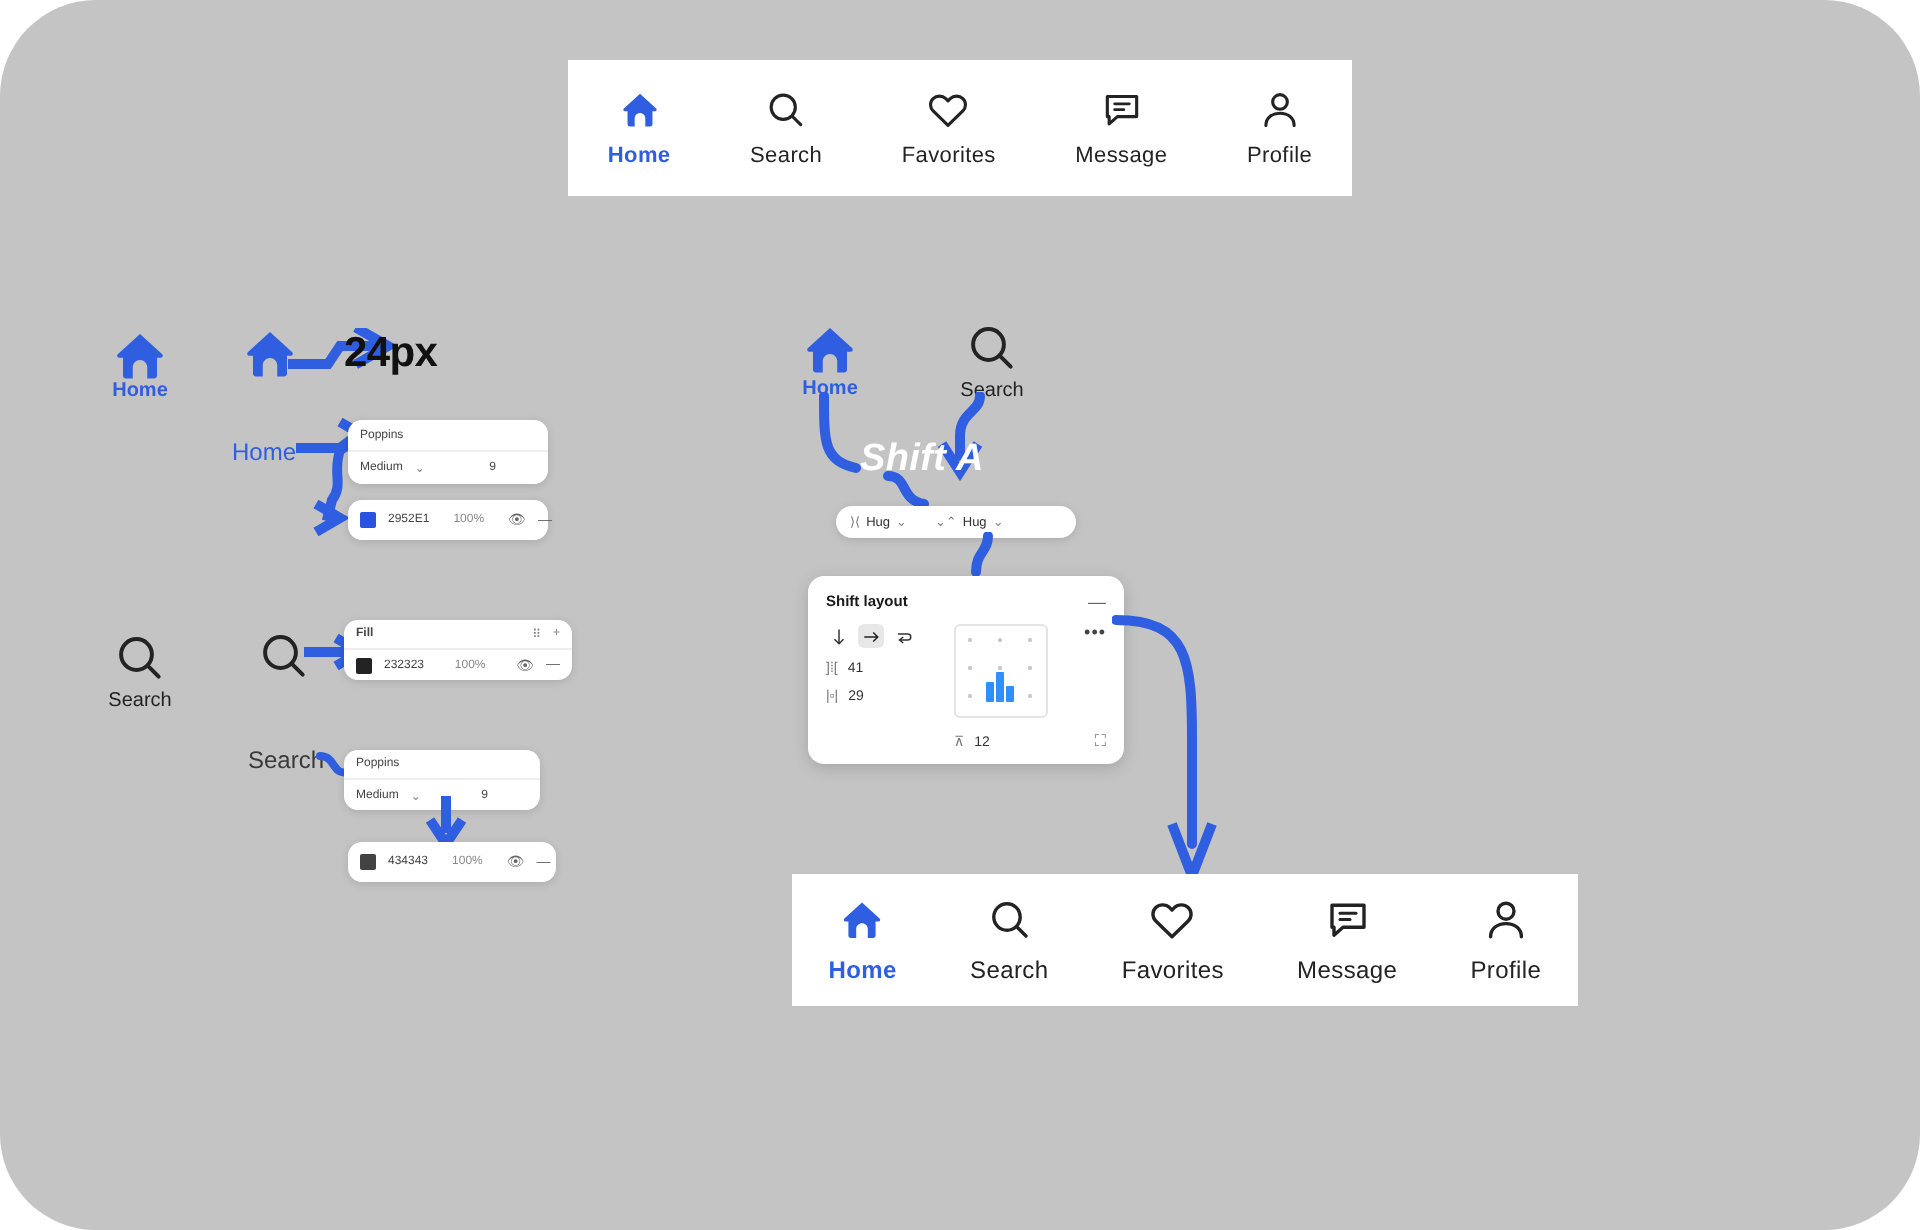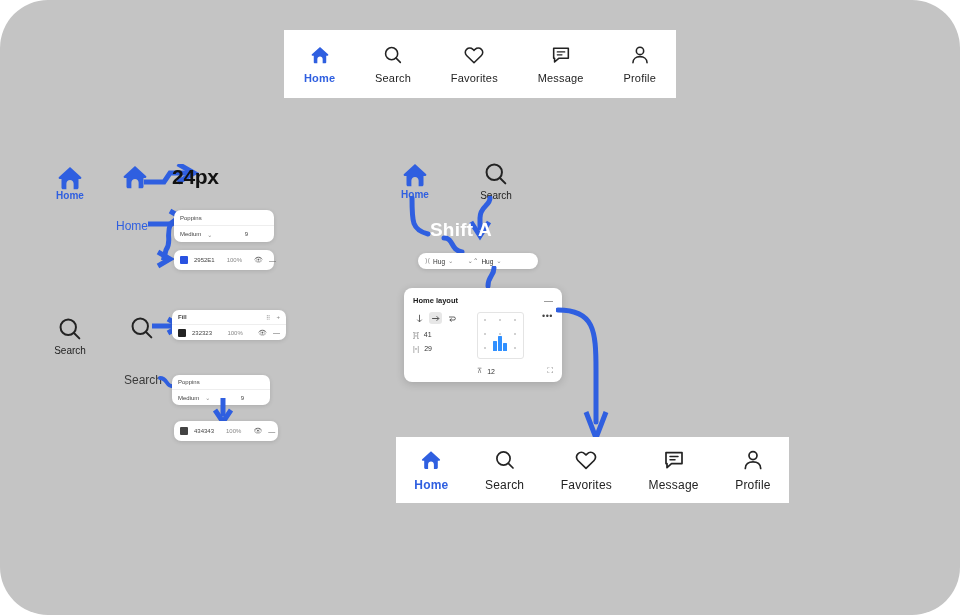--- a/index.html
+++ b/index.html
@@ -33,20 +33,21 @@
   }
   .lbl-blue{
     position:absolute;font-size:12px;color:#2f5fe0;font-weight:500;
   }
   .lbl-gray{
     position:absolute;font-size:12px;color:#3a3a3a;
   }
   .lbl-shift{
     position:absolute;font-size:19px;font-weight:700;color:#ffffff;
     letter-spacing:.2px;
+    font-style:italic;
   }
   .icon-label{
     position:absolute;font-size:10px;color:#2f5fe0;font-weight:600;
     text-align:center;
   }
   .icon-label.dark{color:#232323;font-weight:400;}
 
   
   .panel{
     position:absolute;background:#ffffff;border-radius:7px;
@@ -324,21 +325,21 @@
     <span style="color:#888;">⌄</span>
   </div>
 </div>
 
 <svg class="abs" style="left:482px;top:266px;" width="20" height="24" viewBox="0 0 20 24">
   <path d="M12 2 C12 10 6 10 6 20" fill="none" stroke="#2f5fe0" stroke-width="5" stroke-linecap="round"></path>
 </svg>
 
 <div class="autolayout" style="left:404px;top:288px;width:158px;height:94px;">
   <div class="al-head">
-    <span class="al-title">Home layout</span>
+    <span class="al-title">Shift layout</span>
     <span class="al-dash">—</span>
   </div>
   <div class="al-body">
     <div class="al-left">
       <div class="al-dirrow">
         <span class="al-btn">
           <svg width="9" height="9" viewBox="0 0 12 12">
               <path d="M6 1 V10 M3 7.5 L6 10.5 L9 7.5" fill="none" stroke="#333" stroke-width="1"></path>
             </svg>
         </span>

